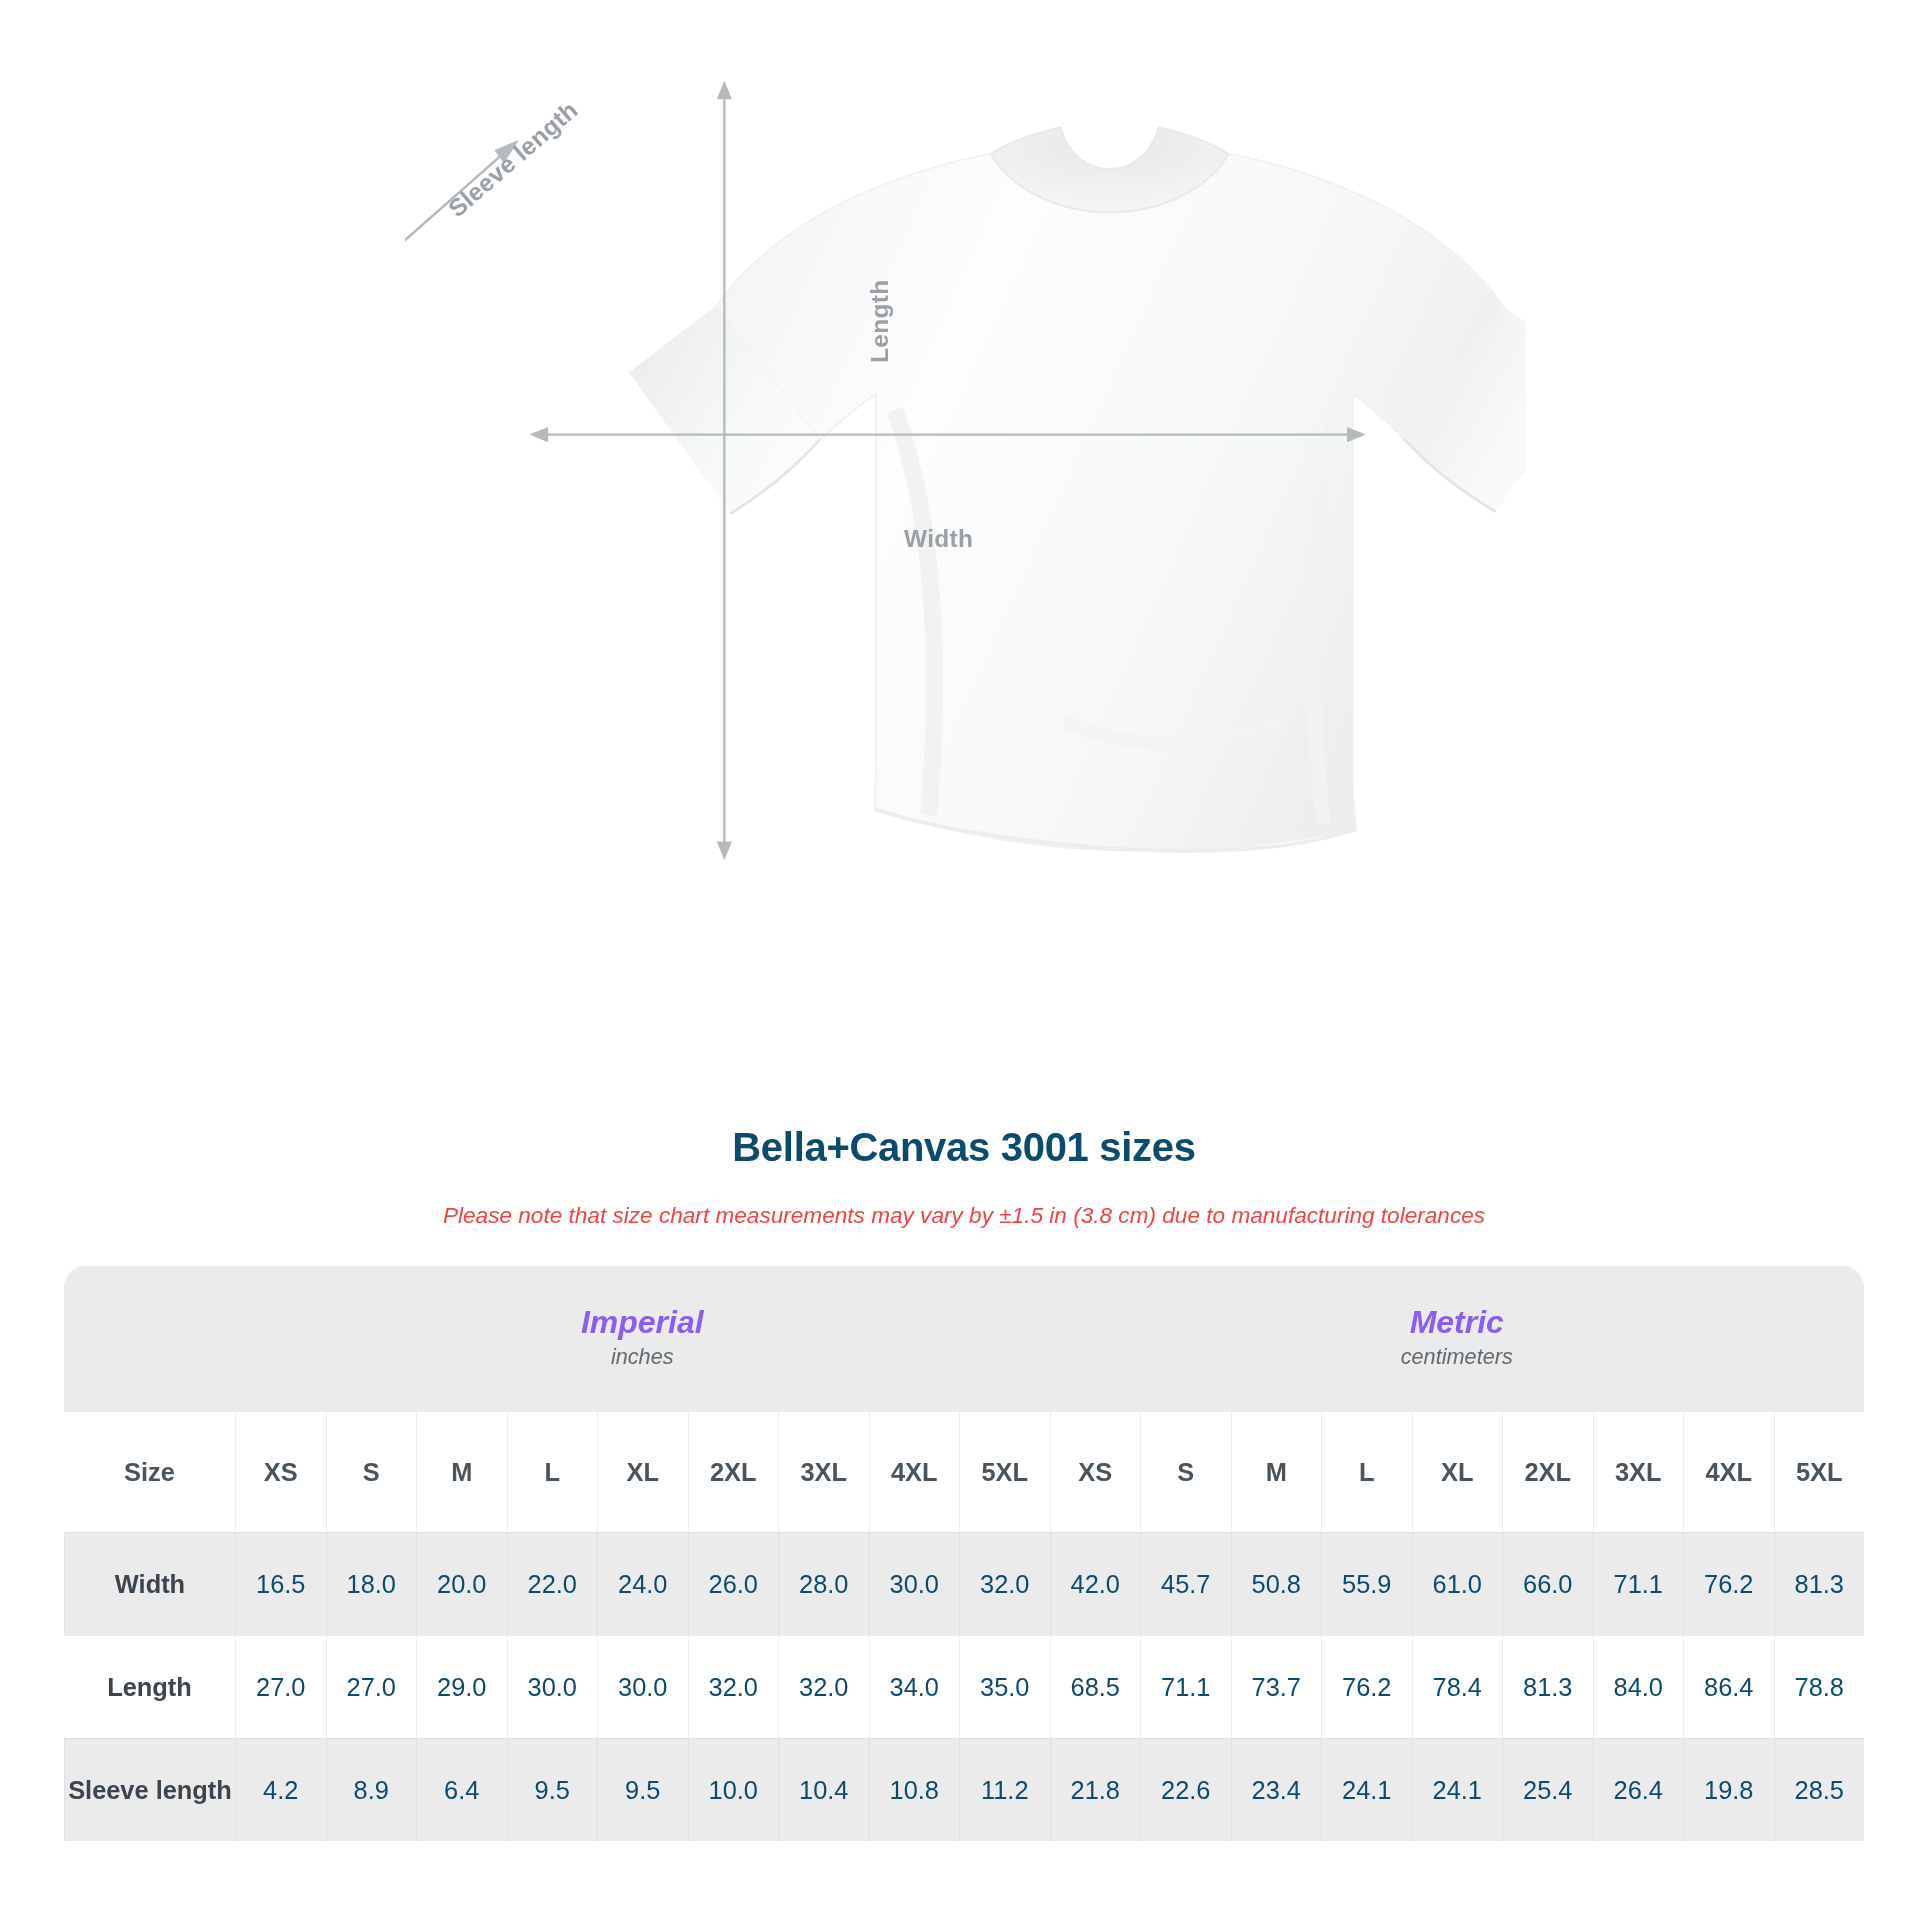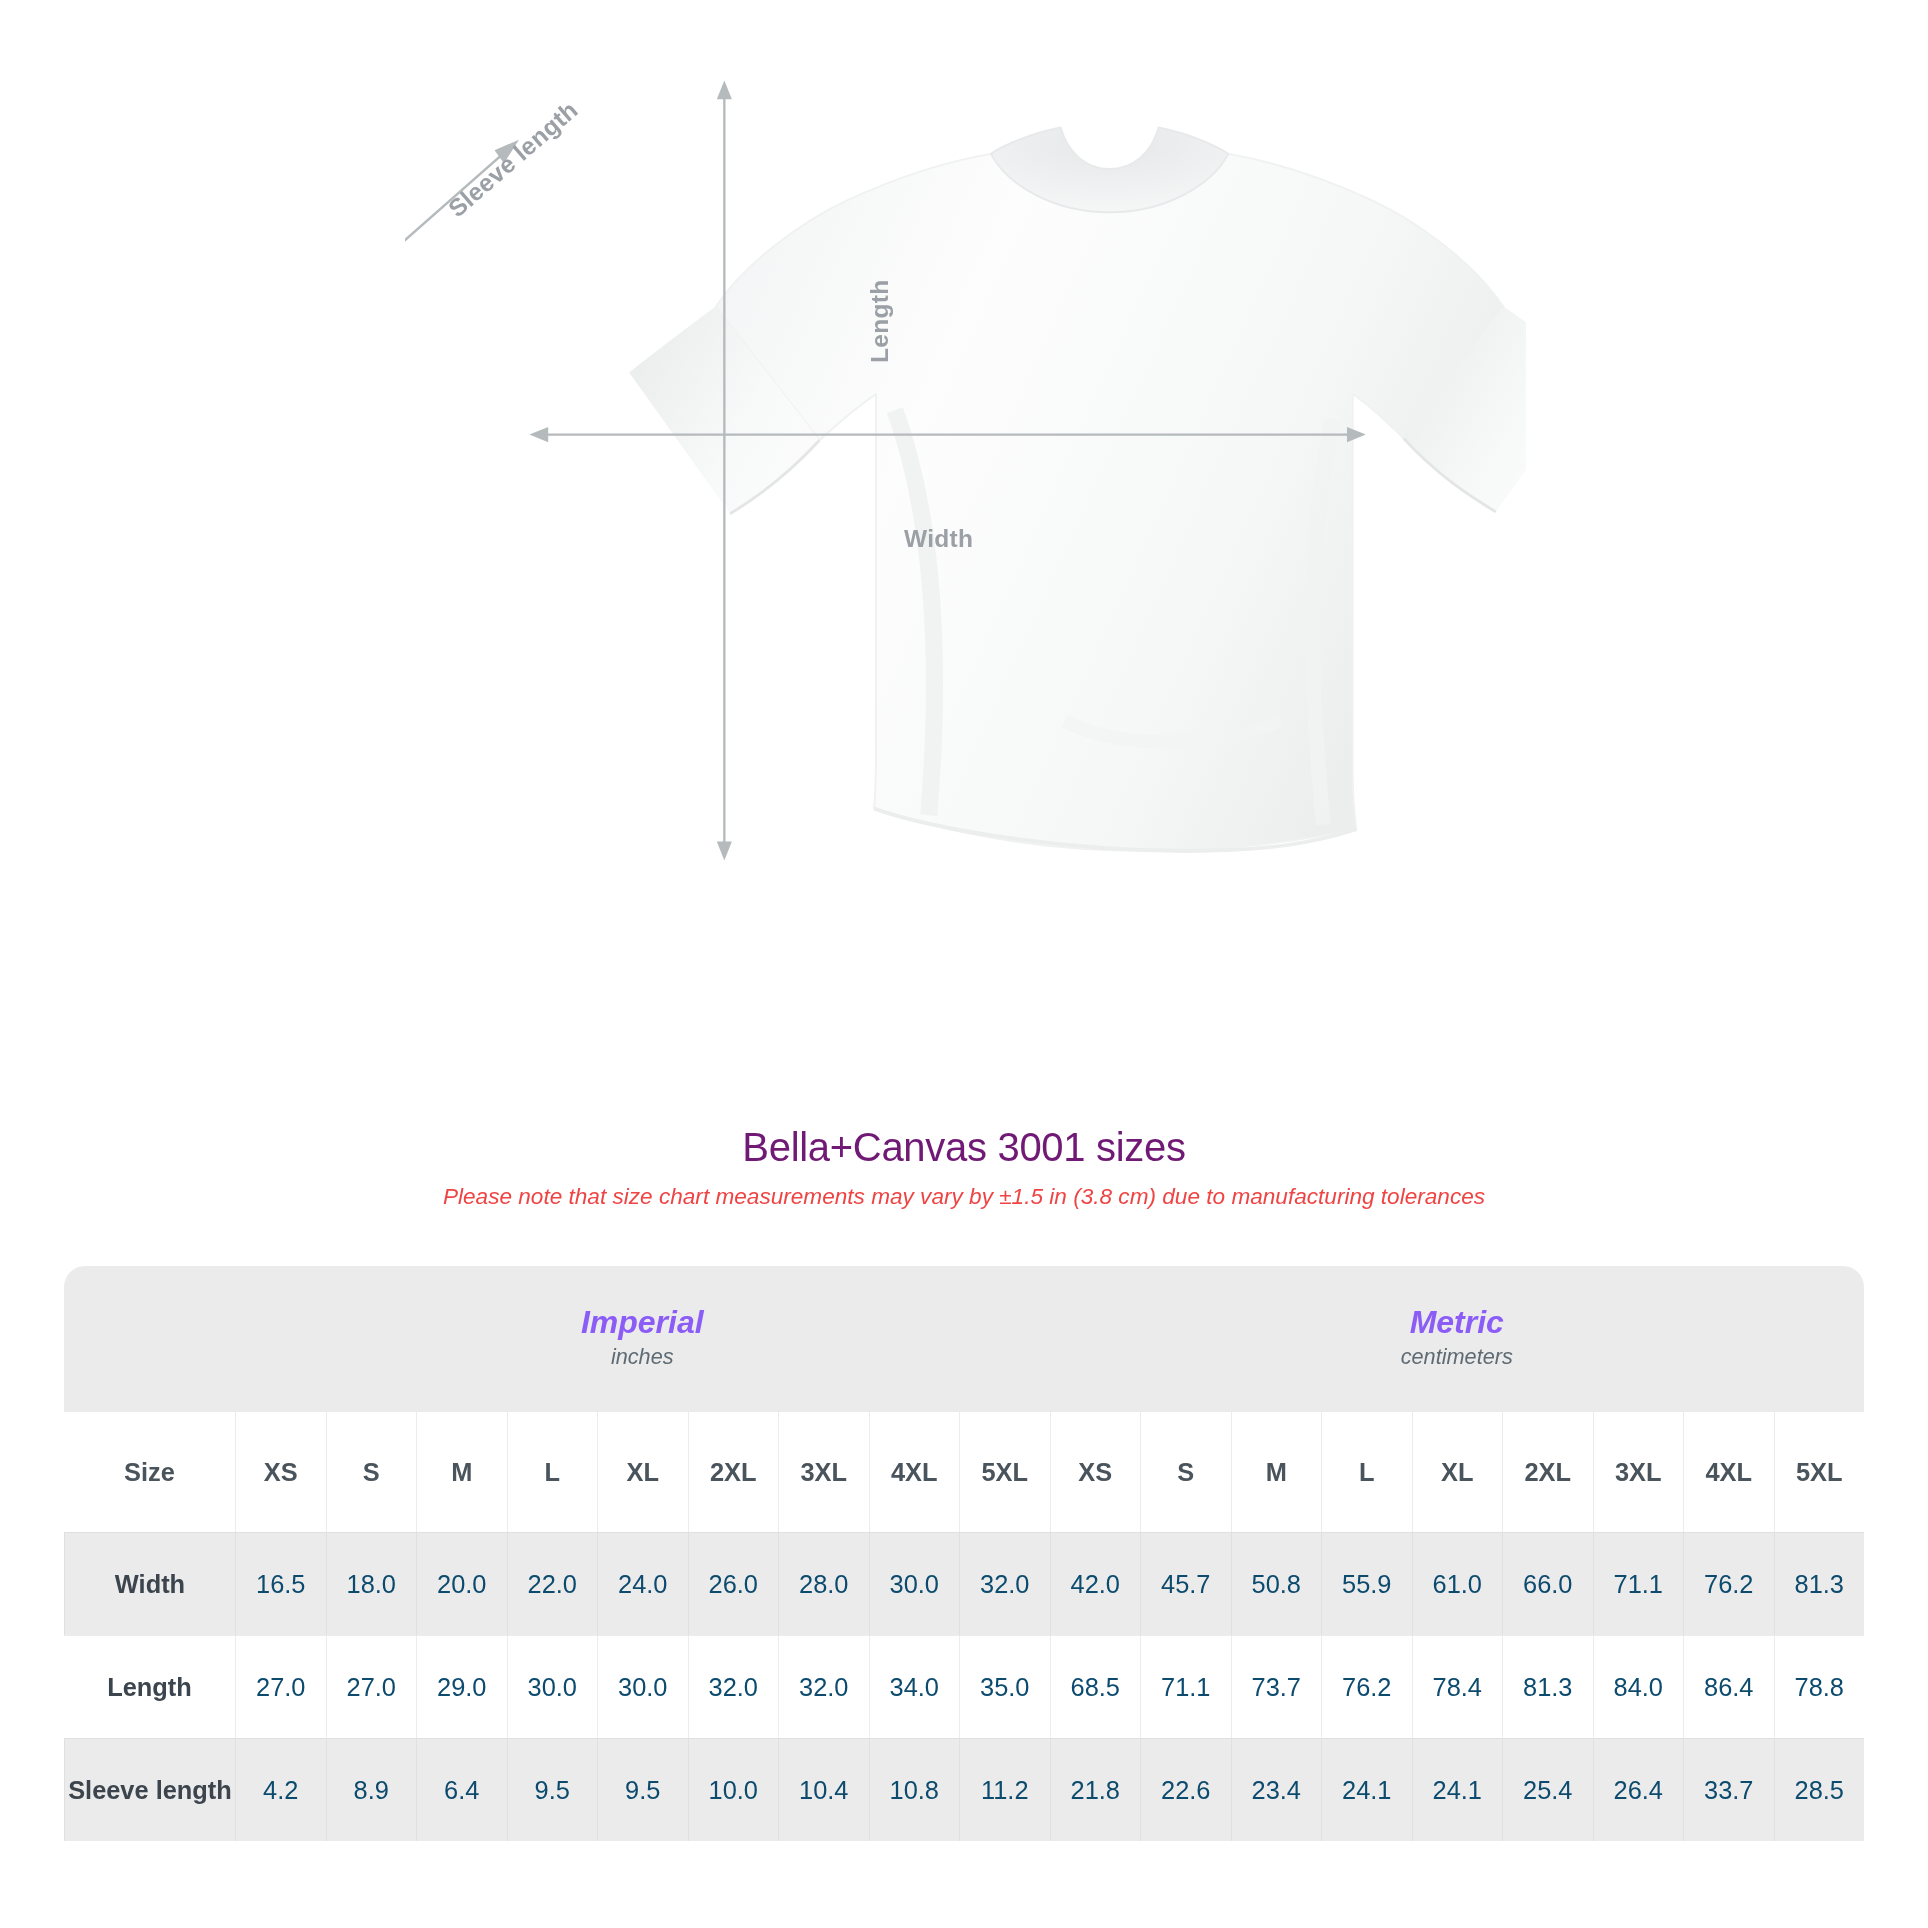--- a/index.html
+++ b/index.html
@@ -63,23 +63,23 @@
   
   .title-block {
     position: absolute;
     left: 0;
     top: 1125px;
     width: 1928px;
     text-align: center;
   }
   .chart-title {
     font-size: 40px;
-    font-weight: normal;
-    color: #701a75;
-    margin: 0 0 14px 0;
+    font-weight: bold;
+    color: #0c4a6e;
+    margin: 0 0 33px 0;
     letter-spacing: -0.3px;
   }
   .chart-note {
     font-size: 22.6px;
     font-style: italic;
     color: #ef4444;
     margin: 0;
   }
 
   
@@ -350,21 +350,21 @@
           <td>10.4</td>
           <td>10.8</td>
           <td>11.2</td>
           <td>21.8</td>
           <td>22.6</td>
           <td>23.4</td>
           <td>24.1</td>
           <td>24.1</td>
           <td>25.4</td>
           <td>26.4</td>
-          <td>33.7</td>
+          <td>19.8</td>
           <td>28.5</td>
         </tr>
       </tbody>
     </table>
   </div>
 
 </div>
 
 
 </body></html>

